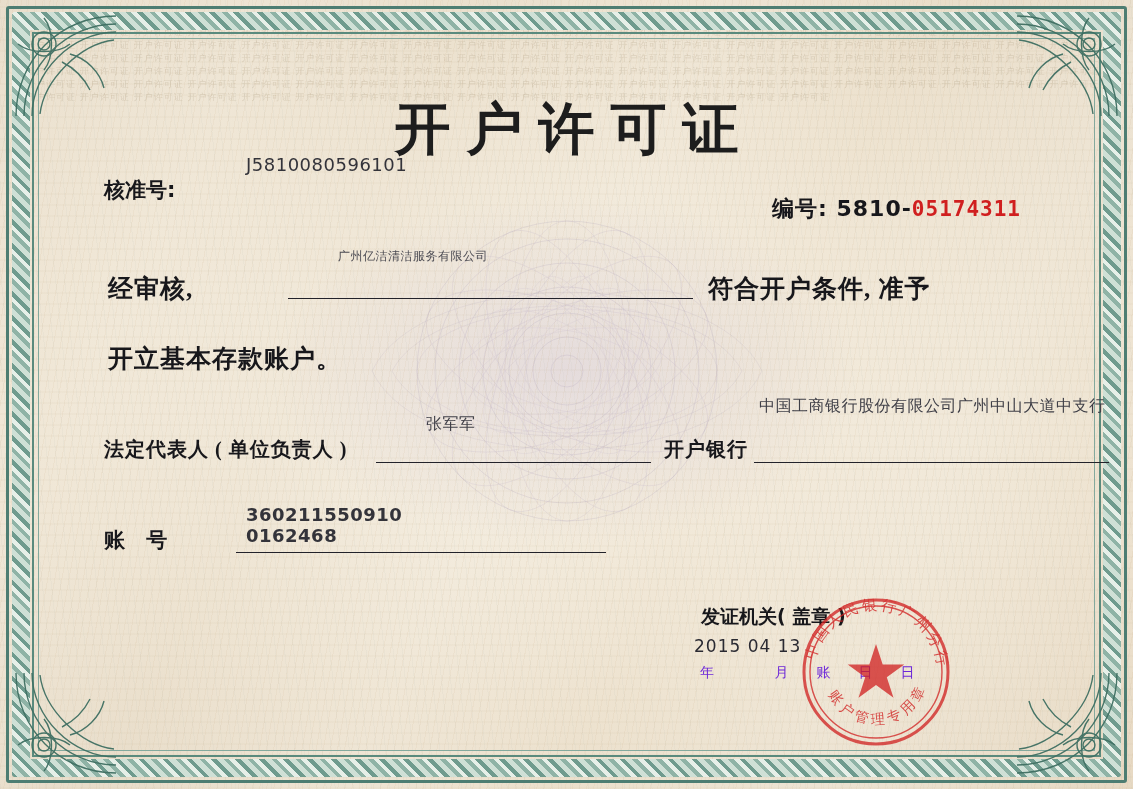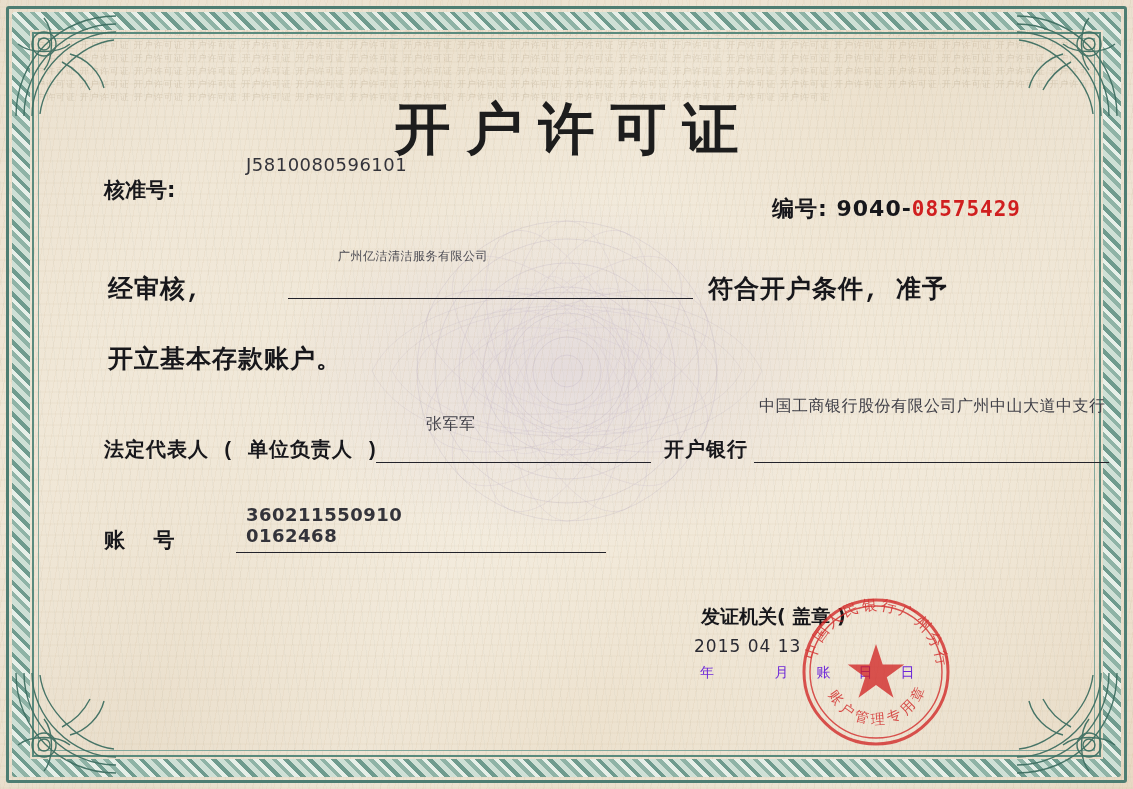--- a/index.html
+++ b/index.html
@@ -106,21 +106,21 @@
     text-align: center;
     font-family: "DejaVu Serif", "Liberation Serif", serif;
     font-size: 56px;
     font-weight: bold;
     letter-spacing: 16px;
     color: #1d1d1d;
     text-indent: 16px;
   }
   .row { position: absolute; }
   .lbl {
-    font-family: Liberation Mono, monospace;
+    font-family: Liberation Serif, serif;
     font-size: 21px;
     font-weight: bold;
     color: #17171b;
     letter-spacing: 1px;
   }
   .hand {
     font-family: "DejaVu Sans", "Liberation Sans", sans-serif;
     font-size: 16px;
     color: #3a3a42;
     letter-spacing: 0.5px;
@@ -324,21 +324,21 @@
   <div class="content">
 
     <div class="title">开户许可证</div>
 
     <div class="row" id="approval-block">
       <span id="approval-label">核准号:</span>
       <span id="approval-value" class="hand">J5810080596101</span>
     </div>
 
     <div id="serial-block">
-      <span>编号: 9040-</span><span id="serial-number">08575429</span>
+      <span>编号: 5810-</span><span id="serial-number">05174311</span>
     </div>
 
     <div class="row" id="body-line1">
       <span class="lbl" id="b1-prefix">经审核,</span>
       <span class="hand" id="company-name">广州亿洁清洁服务有限公司</span>
       <span id="company-rule"></span>
       <span class="lbl" id="b1-suffix">符合开户条件, 准予</span>
     </div>
 
     <div class="row" id="body-line2">

